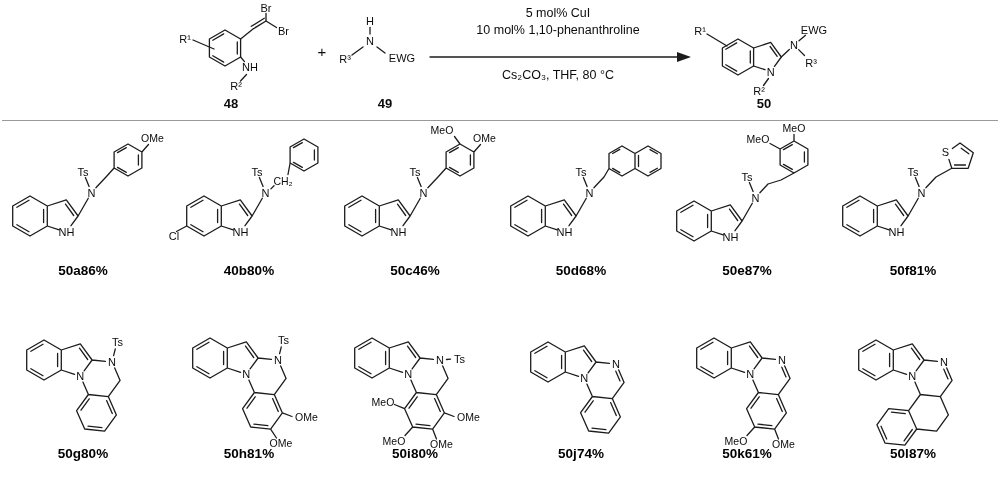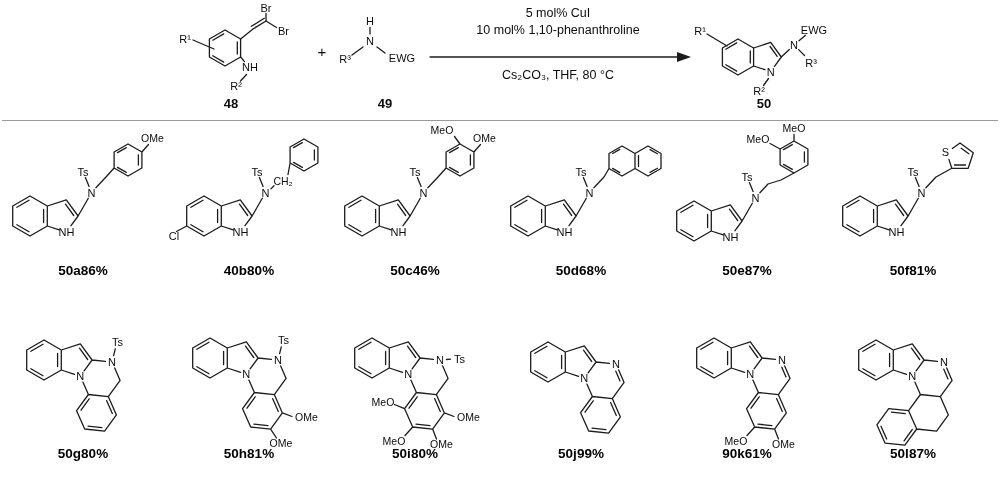--- a/index.html
+++ b/index.html
@@ -198,34 +198,34 @@
     </div>
 
     <div class="cell">
       <svg width="166" height="168" viewBox="0 0 166 168">
         <g transform="translate(20,6)">
         <path class="bd" d="M47.3,65 L30,55 L12.7,65 L12.7,85 L30,95 L47.3,85 Z M43.6,68.5 L43.6,81.5 M29,59.3 L16.9,66.3 M16.9,83.7 L29,90.7 M47.3,65 L66.3,58.8 L78.1,75 M65.5,63.1 L73.7,74.5 M47.3,85 L60.6,89.3 M70.1,85.9 L78.1,75 M78.1,75 L91.4,76.4 M100.7,82.9 L106.1,95.4 L94.3,111.6 L74.4,109.5 L62.6,125.7 M74.4,109.5 L68.9,97.1 M97.8,84.2 L102,93.9 M94.3,111.6 L102.4,129.9 L90.6,146.1 L70.7,144 L62.6,125.7 M92.6,115.6 L98.3,128.5 M87.9,142.6 L74,141.1 M67,125.2 L75.2,113.8"></path>
         <text class="al" x="66.3" y="95.3">N</text>
         <text class="al" x="98" y="81">N</text>
         </g>
       </svg>
-      <div class="cap"><b>50j</b><span class="yld">99%</span></div>
+      <div class="cap"><b>50j</b><span class="yld">74%</span></div>
     </div>
 
     <div class="cell">
       <svg width="166" height="168" viewBox="0 0 166 168">
         <g transform="translate(20,2)">
         <path class="bd" d="M47.3,65 L30,55 L12.7,65 L12.7,85 L30,95 L47.3,85 Z M43.6,68.5 L43.6,81.5 M29,59.3 L16.9,66.3 M16.9,83.7 L29,90.7 M47.3,65 L66.3,58.8 L78.1,75 M65.5,63.1 L73.7,74.5 M47.3,85 L60.6,89.3 M70.1,85.9 L78.1,75 M78.1,75 L91.4,76.4 M100.7,82.9 L106.1,95.4 L94.3,111.6 L74.4,109.5 L62.6,125.7 M74.4,109.5 L68.9,97.1 M97.8,84.2 L102,93.9 M94.3,111.6 L102.4,129.9 L90.6,146.1 L70.7,144 L62.6,125.7 M92.6,115.6 L98.3,128.5 M87.9,142.6 L74,141.1 M67,125.2 L75.2,113.8 M70.7,144 L63,152.5 M90.6,146.1 L94.5,156"></path>
         <text class="al" x="66.3" y="95.3">N</text>
         <text class="al" x="98" y="81">N</text>
         <text class="sm" x="52" y="161.5">MeO</text>
         <text class="sm" x="99.5" y="164.5">OMe</text>
         </g>
       </svg>
-      <div class="cap"><b>90k</b><span class="yld">61%</span></div>
+      <div class="cap"><b>50k</b><span class="yld">61%</span></div>
     </div>
 
     <div class="cell">
       <svg width="166" height="168" viewBox="0 0 166 168">
         <g transform="translate(16,4)">
         <path class="bd" d="M47.3,65 L30,55 L12.7,65 L12.7,85 L30,95 L47.3,85 Z M43.6,68.5 L43.6,81.5 M29,59.3 L16.9,66.3 M16.9,83.7 L29,90.7 M47.3,65 L66.3,58.8 L78.1,75 M65.5,63.1 L73.7,74.5 M47.3,85 L60.6,89.3 M70.1,85.9 L78.1,75 M78.1,75 L91.4,76.4 M100.7,82.9 L106.1,95.4 L94.3,111.6 L74.4,109.5 L62.6,125.7 M74.4,109.5 L68.9,97.1 M97.8,84.2 L102,93.9 M94.3,111.6 L102.4,129.9 L90.6,146.1 L70.7,144 L62.6,125.7 M62.6,125.7 L42.7,123.6 L30.9,139.8 L39,158.1 L58.9,160.2 L70.7,144 M59.3,128.6 L45.4,127.1 M35,141.3 L40.7,154 M58.1,155.9 L66.3,144.5"></path>
         <text class="al" x="66.3" y="95.3">N</text>
         <text class="al" x="98" y="81">N</text>
         </g>
       </svg>

